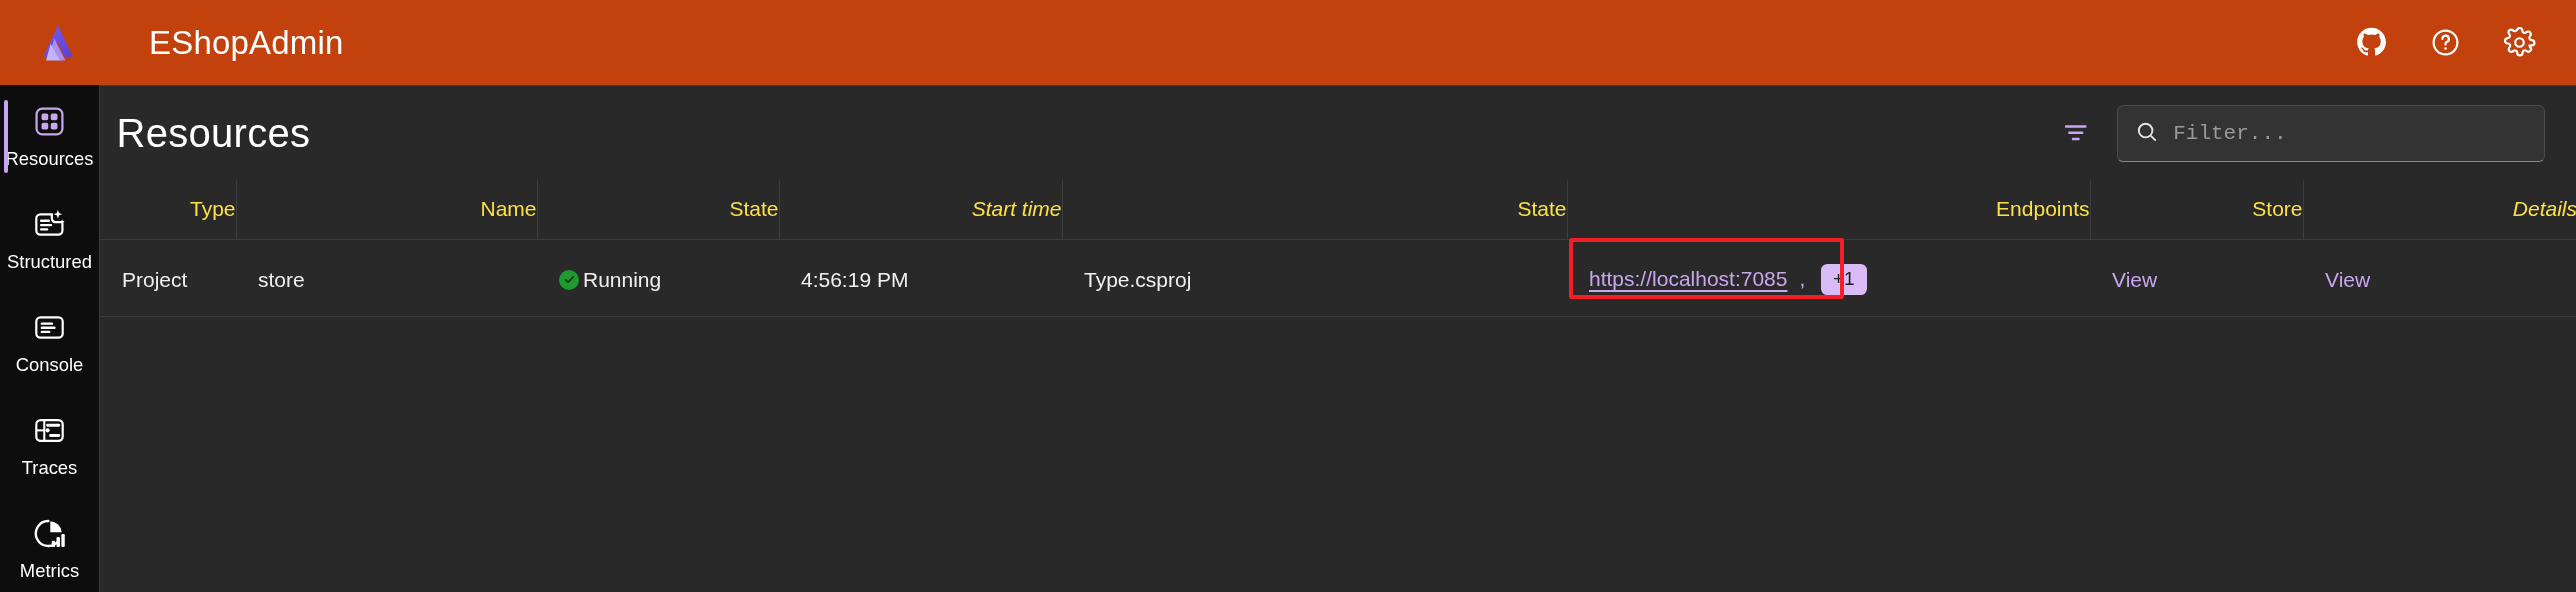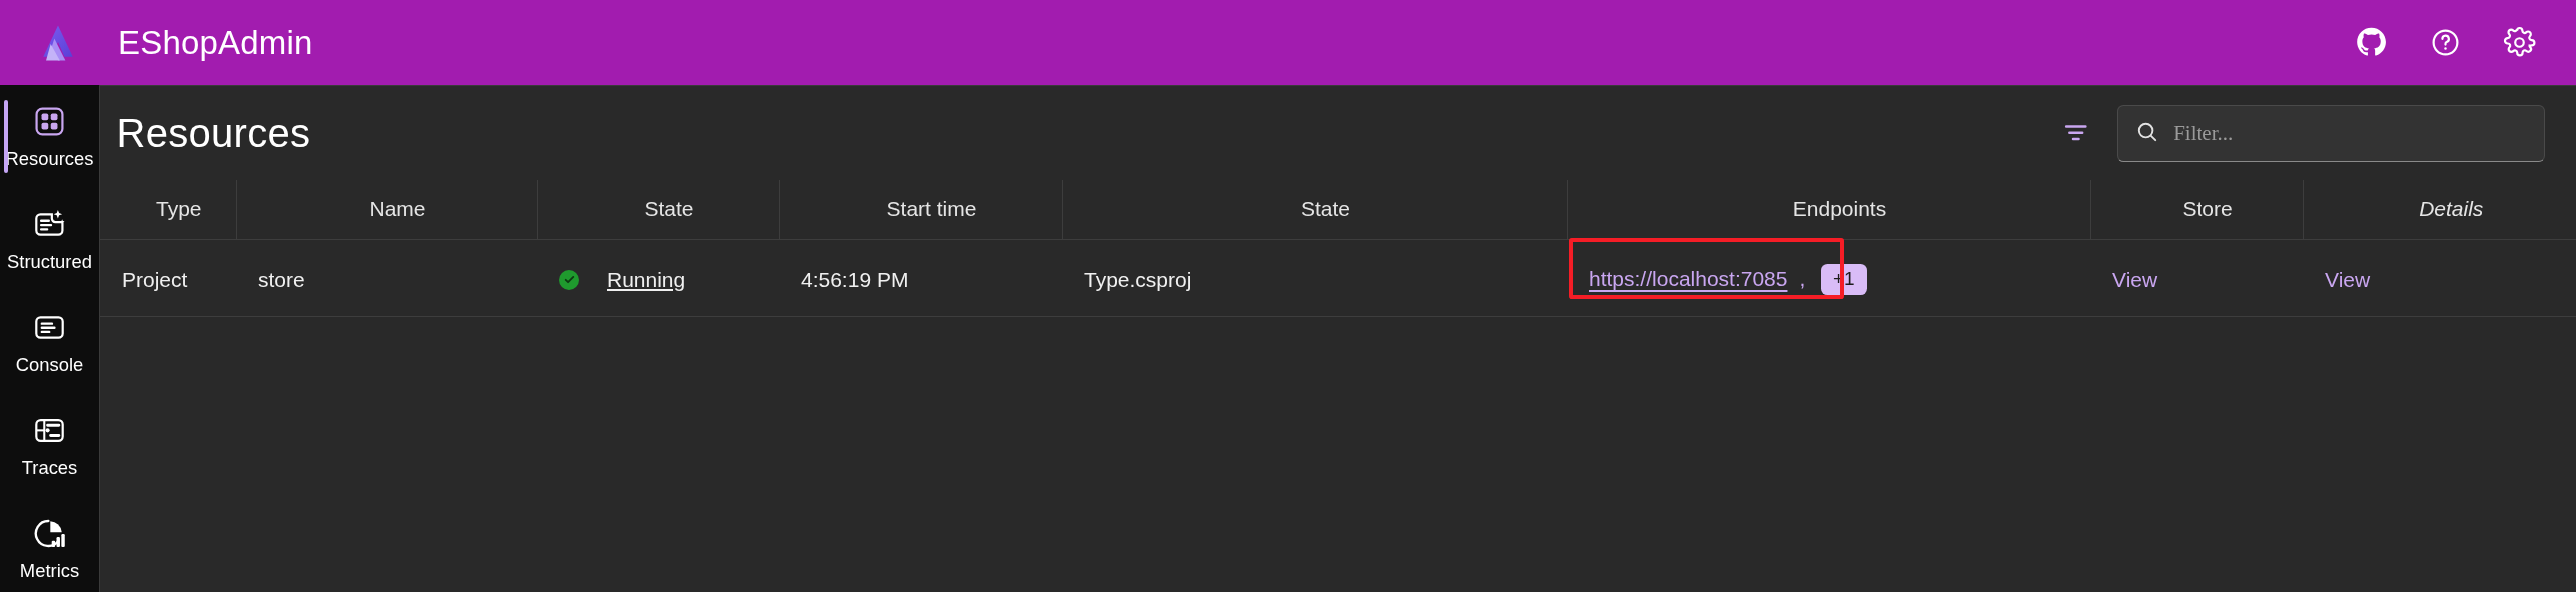--- a/index.html
+++ b/index.html
@@ -18,23 +18,24 @@
     height: 592px;
     background: #0d0d0d;
   }
 
   
   .topbar {
     position: absolute;
     top: 0; left: 0;
     width: 2576px;
     height: 85px;
-    background: #a21caf;
-    display: flex;
-    align-items: center;
+    background: #c2410c;
+    display: flex;
+    align-items: center;
+    gap: 31px;
   }
 
   .brand-logo {
     margin-left: 33px;
     width: 50px;
     height: 50px;
     display: flex;
     align-items: center;
     justify-content: center;
   }
@@ -159,35 +160,35 @@
     gap: 14.7px;
     cursor: text;
   }
   .search-box input {
     flex: 1;
     background: transparent;
     border: none;
     outline: none;
     color: #e8e8e8;
     font-size: 21px;
-    font-family: Liberation Serif, serif;
+    font-family: Liberation Mono, monospace;
   }
   .search-box input::placeholder { color: #9a9a9a; }
 
   
   table.res-table {
     width: 2477px;
     border-collapse: collapse;
     table-layout: fixed;
   }
   table.res-table th {
-    text-align: center;
+    text-align: right;
     font-size: 21px;
     font-weight: 400;
-    color: #e5e5e5;
+    color: #fde047;
     height: 59px;
     padding: 0 0 0 22px;
     border-right: 0.9px solid #3d3d3d;
     border-bottom: 0.9px solid #3d3d3d;
     vertical-align: middle;
   }
   table.res-table th:last-child { border-right: none; font-style: italic; }
 
   table.res-table td {
     font-size: 21px;
@@ -195,31 +196,30 @@
     height: 77px;
     padding: 4px 0 0 22px;
     border-bottom: 0.9px solid #3d3d3d;
     vertical-align: middle;
     white-space: nowrap;
   }
 
   .col-type    { width: 136px; }
   .col-name    { width: 301px; }
   .col-state   { width: 242px; }
-  .col-start   { width: 283px; }
+  .col-start   { width: 283px; font-style: italic; }
   .col-source  { width: 505px; }
   .col-end     { width: 523px; }
   .col-logs    { width: 213px; }
   .col-details { width: 274px; }
 
   .state-cell {
     display: flex;
     align-items: center;
-    gap: 28px;
-    text-decoration: underline;
+    gap: 4px;
   }
   .state-dot {
     width: 20px; height: 20px;
     border-radius: 50%;
     background: #1f9a2e;
     display: flex;
     align-items: center;
     justify-content: center;
     flex: 0 0 auto;
   }

